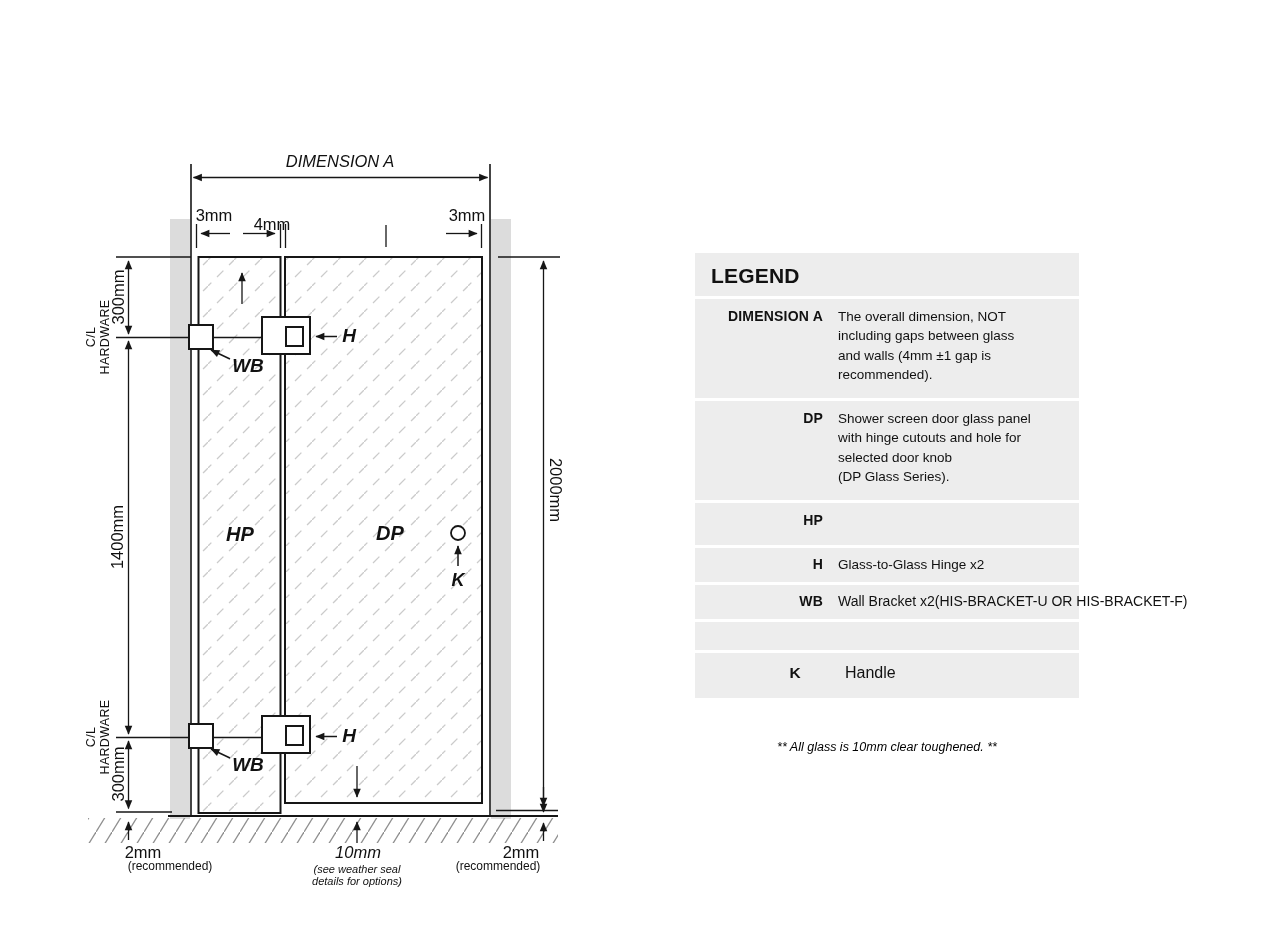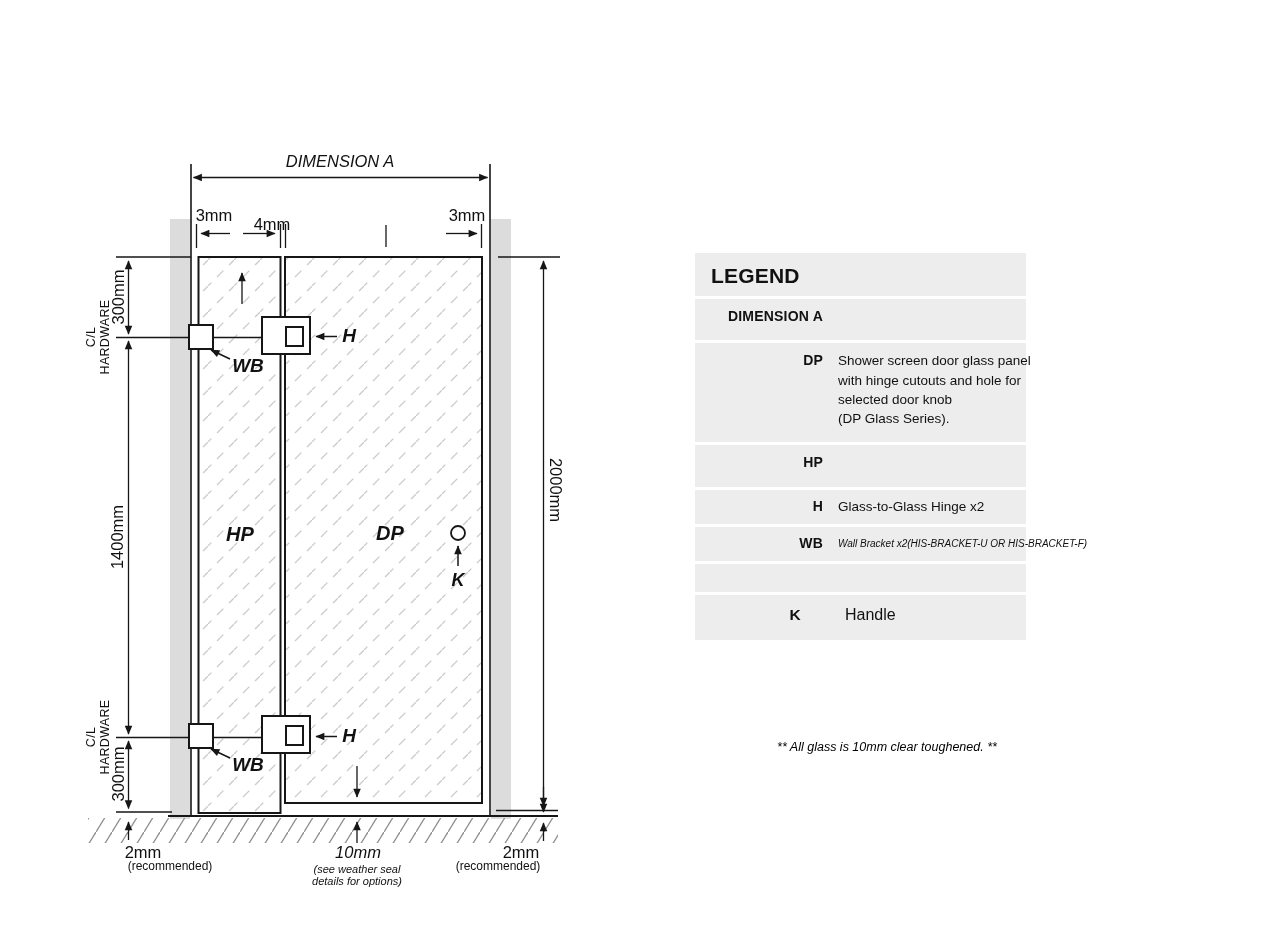--- a/index.html
+++ b/index.html
@@ -24,36 +24,36 @@
   .s17{font-size:16.5px;}
   .s13{font-size:11px;line-height:1.12;}
   .s12{font-size:12px;}
   .s20{font-size:20px;}
   .s19{font-size:19px;}
   .s18{font-size:18px;}
   .clhw{font-size:12.5px;line-height:14px;letter-spacing:.3px;}
 
   
   .legend{
-    position:absolute;left:695px;top:253px;width:331px;
+    position:absolute;left:695px;top:253px;width:384px;
     background:#ededed;
   }
   .lg-header{
     padding:11px 0 8px 16px;font-size:21px;font-weight:bold;letter-spacing:.2px;
   }
   .lg-row{display:flex;align-items:flex-start;border-top:3px solid #ffffff;padding:8px 0 14px 16px;}
   .lg-term{
     width:112px;flex-shrink:0;text-align:right;
     font-weight:bold;font-size:14px;line-height:19.3px;letter-spacing:.2px;
   }
   .lg-desc{
     margin-left:15px;font-size:13.5px;line-height:19.3px;white-space:pre;
   }
   .row-h,.row-wb{padding:7px 0 8px 16px;}
-  .row-wb .lg-desc{font-size:10px;font-style:italic;}
+  .row-wb .lg-desc{font-size:14px;}
   .row-empty{height:28px;padding:0 0 0 16px;}
   .row-k{padding:9px 0 15px 16px;}
   .row-k .lg-term{width:90px;font-size:15.5px;line-height:21px;}
   .row-k .lg-desc{margin-left:44px;font-size:16px;line-height:21px;}
   .legend-footnote{
     position:absolute;left:695px;top:740px;width:384px;text-align:center;
     font-style:italic;font-size:12.5px;color:#000000;
   }
 </style>
 </head>
@@ -178,20 +178,24 @@
 details for options)</div>
     <div class="lbl s17" style="left:521px;top:852px;">2mm</div>
     <div class="lbl s12" style="left:498px;top:867px;">(recommended)</div>
   </div>
 
   <aside class="legend">
     <div class="lg-header">LEGEND</div>
 
     <div class="lg-row">
       <div class="lg-term">DIMENSION A</div>
+      <div class="lg-desc">The overall dimension, NOT
+including gaps between glass
+and walls (4mm ±1 gap is
+recommended).</div>
     </div>
 
     <div class="lg-row">
       <div class="lg-term">DP</div>
       <div class="lg-desc">Shower screen door glass panel
 with hinge cutouts and hole for
 selected door knob
 (DP Glass Series).</div>
     </div>
 

